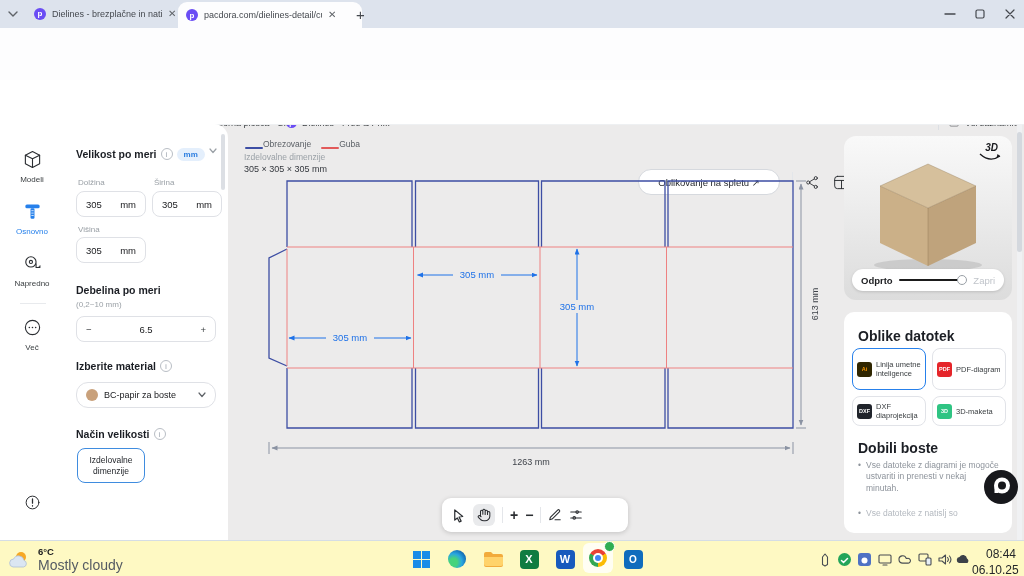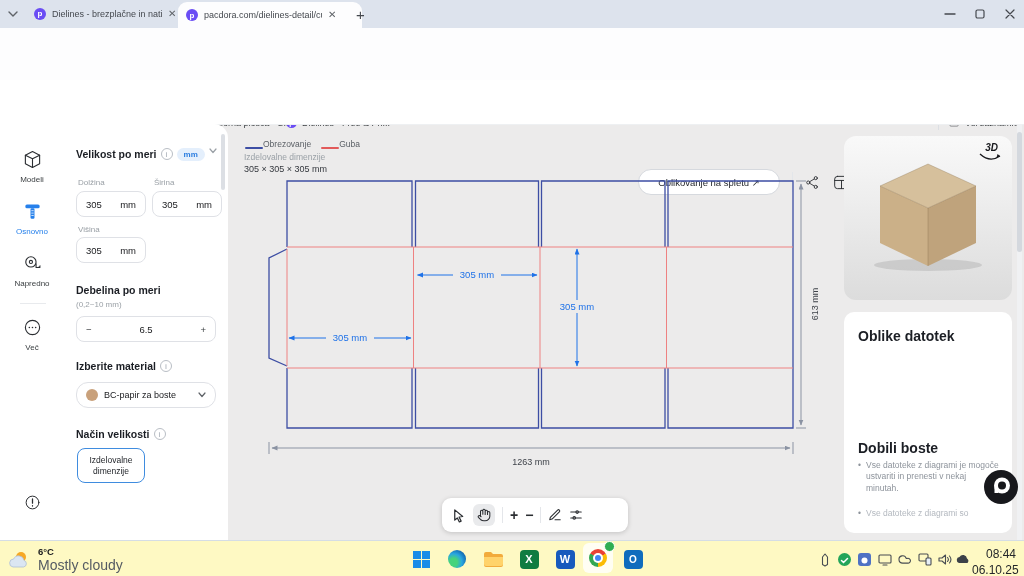--- a/index.html
+++ b/index.html
@@ -405,31 +405,57 @@
         <path d="M22 3l-3.5 1.8 1-3.8z" fill="#17181c"></path>
       </svg>
     <svg class="r" style="left:16px;top:12px" width="136" height="124" viewBox="0 0 136 124">
       <ellipse cx="68" cy="117" rx="54" ry="6" fill="rgba(0,0,0,0.10)"></ellipse>
       <polygon points="68,16 116,38 68,60 20,38" fill="#d6c09c"></polygon>
       <polygon points="20,38 68,60 68,118 20,95" fill="#cbb088"></polygon>
       <polygon points="68,60 116,38 116,95 68,118" fill="#bfa37c"></polygon>
       <path d="M68 16L116 38 68 60 20 38Z M68 60V118" fill="none" stroke="rgba(120,95,60,0.35)" stroke-width="0.8"></path>
     </svg>
   </div>
+  <div class="r sliderpill">
+    <span style="font-size:9.5px;font-weight:bold;color:#202124">Odprto</span>
+    <div style="flex:1;display:flex;align-items:center;margin:0 6px">
+      <div style="height:2px;background:#1b1b1b;border-radius:1px;flex:1"></div>
+      <div style="width:10px;height:10px;border-radius:50%;background:#fff;border:1.5px solid #9aa0a6;box-sizing:border-box;margin-left:-2px"></div>
+    </div>
+    <span style="font-size:9.5px;color:#c0c4ca">Zapri</span>
+  </div>
 
   <div class="r filescard">
     <div class="r ctitle" style="left:14px;top:16px">Oblike datotek</div>
+    <div class="r" style="left:8px;top:36px;width:154px;display:grid;grid-template-columns:74px 74px;gap:6px">
+      <div class="fbtn sel" style="height:42px">
+        <span class="fchip fi-ai">Ai</span>
+        <span class="flabel">Linija umetne inteligence</span>
+      </div>
+      <div class="fbtn" style="height:42px">
+        <span class="fchip fi-pdf">PDF</span>
+        <span class="flabel">PDF-diagram</span>
+      </div>
+      <div class="fbtn" style="height:30px">
+        <span class="fchip fi-dxf">DXF</span>
+        <span class="flabel">DXF diaprojekcija</span>
+      </div>
+      <div class="fbtn" style="height:30px">
+        <span class="fchip fi-3d">3D</span>
+        <span class="flabel">3D-maketa</span>
+      </div>
+    </div>
     <div class="r ctitle" style="left:14px;top:128px">Dobili boste</div>
     <div class="r bullet" style="left:14px;top:148px;width:142px">
       <span class="dot">•</span>
       <span>Vse datoteke z diagrami je mogoče ustvariti in prenesti v nekaj minutah.</span>
     </div>
     <div class="r bullet" style="left:14px;top:196px;width:142px;color:#b3b8bf">
       <span class="dot">•</span>
-      <span>Vse datoteke z diagrami so</span>
+      <span>Vse datoteke z natislj so</span>
     </div>
   </div>
 
   <div class="r" style="left:984px;top:470px;width:34px;height:34px;border-radius:50%;background:#17181c;z-index:20">
     <svg width="34" height="34" viewBox="0 0 34 34">
       <circle cx="18" cy="15.5" r="8" fill="#fff"></circle>
       <circle cx="18" cy="15.5" r="4" fill="#17181c"></circle>
       <path d="M10.5 15.5v7.5h4z" fill="#fff"></path>
     </svg>
   </div>

